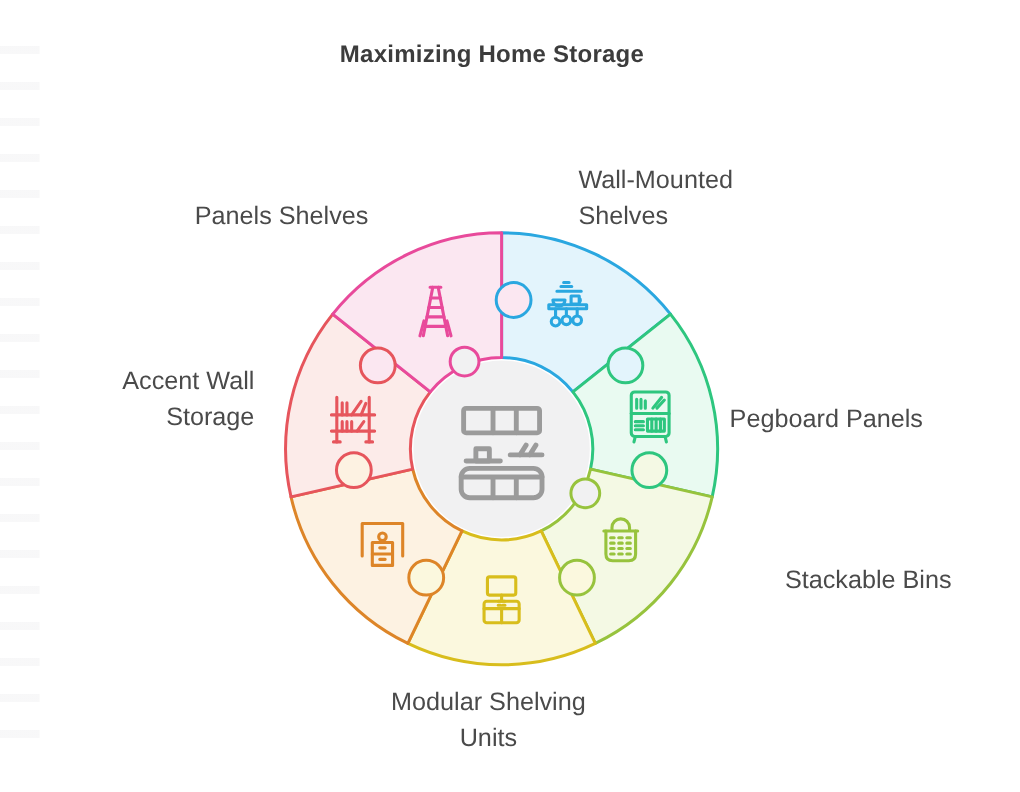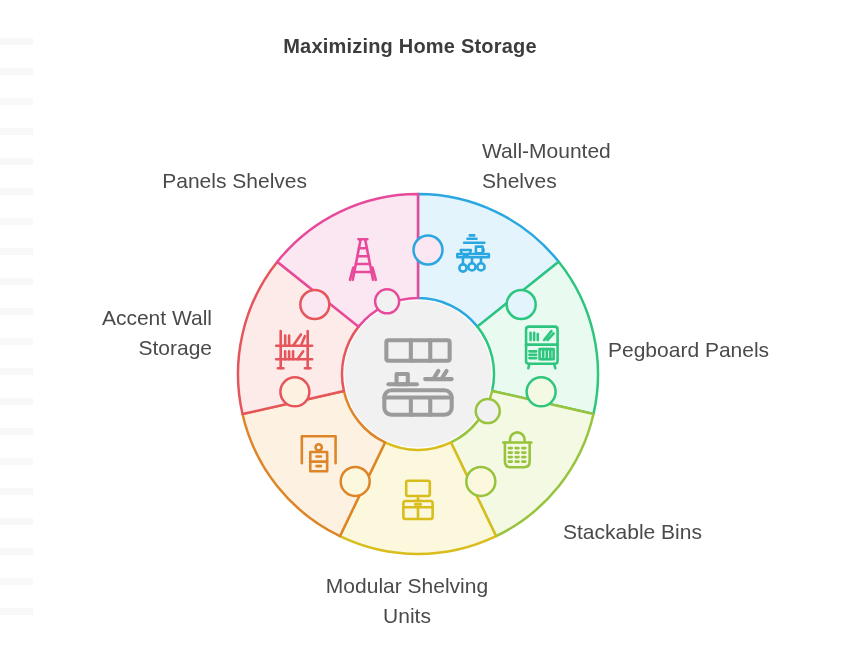--- a/index.html
+++ b/index.html
@@ -8,21 +8,21 @@
   #edge-artifact{position:absolute;left:0;top:38px;width:33px;height:590px;
         background:repeating-linear-gradient(to bottom,#f6f6f7 0 7px,#ffffff 7px 30px);
         opacity:.8;}
   #title{position:absolute;left:0;top:35px;width:820px;text-align:center;
         font-size:20px;font-weight:bold;color:#3c3c3c;letter-spacing:.2px;}
   .seg-label{position:absolute;font-size:21px;line-height:30px;color:#4a4a4a;
         white-space:normal;}
   #lbl-ladder   {left:107px;top:166px;width:200px;text-align:right;}
   #lbl-wall     {left:482px;top:136px;width:175px;text-align:left;}
   #lbl-pegboard {left:608px;top:316px;width:230px;text-align:left;margin-top:19px;}
-  #lbl-stackable{left:563px;top:517px;width:230px;text-align:left;}
+  #lbl-stackable{left:563px;top:469px;width:230px;text-align:right;}
   #lbl-modular  {left:301px;top:571px;width:212px;text-align:center;}
   #lbl-corner   {left:57px; top:497px;width:200px;text-align:right;}
   #lbl-accent   {left:52px; top:303px;width:160px;text-align:right;}
   svg{position:absolute;left:0;top:0;}
 </style>
 </head>
 <body>
 
 <div id="page">
 

